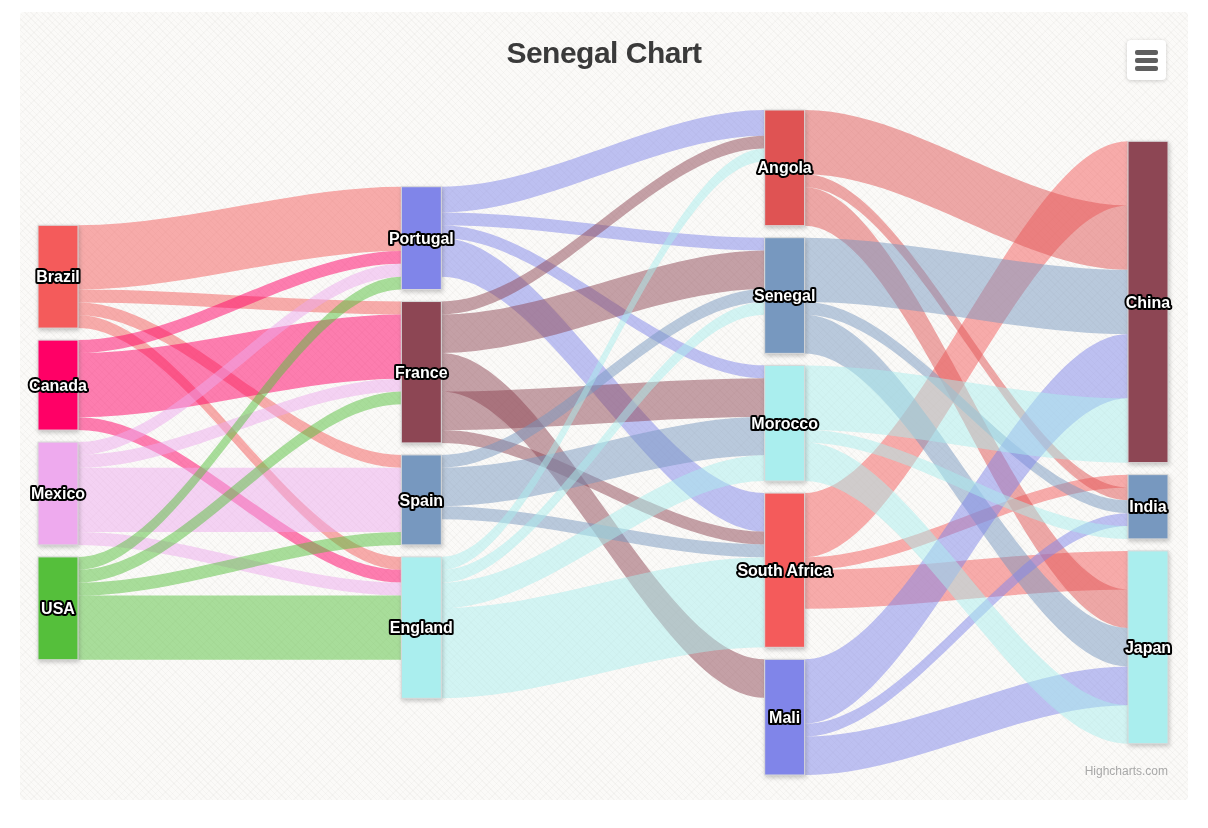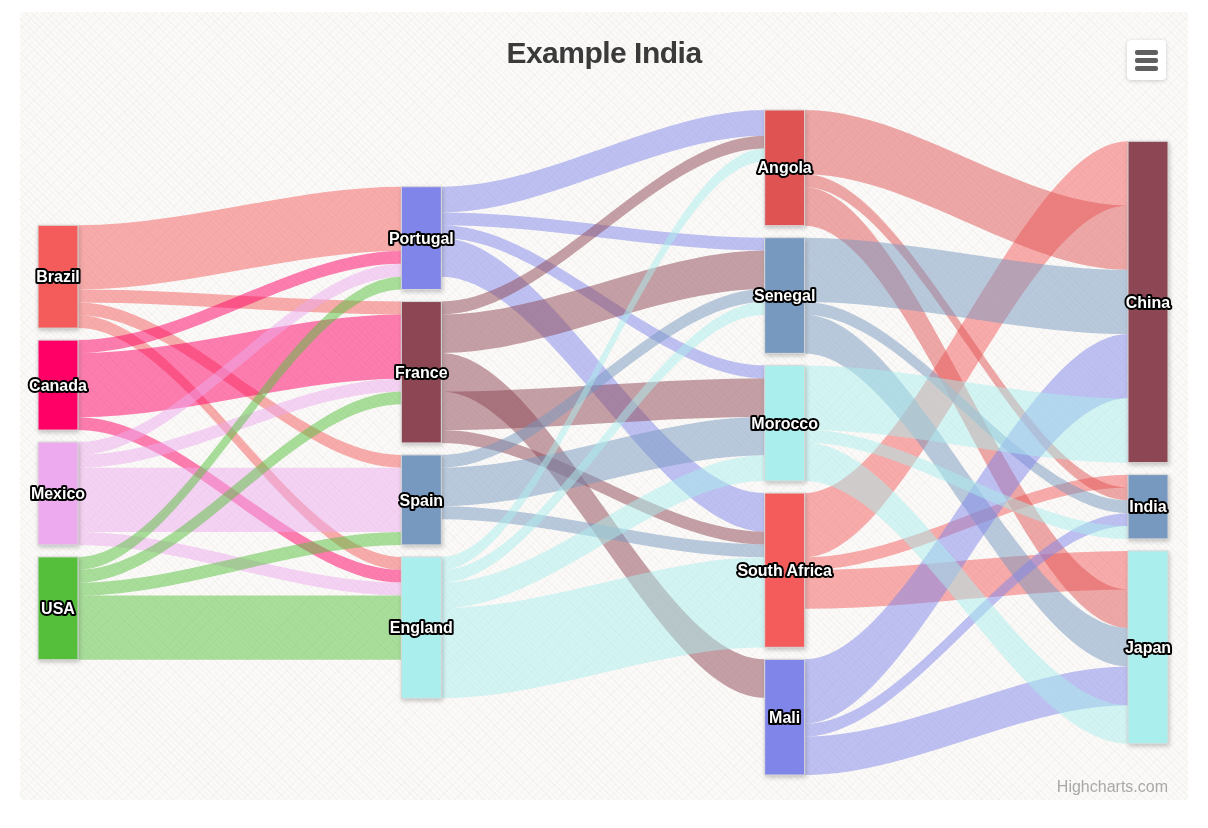--- a/index.html
+++ b/index.html
@@ -29,22 +29,22 @@
   .menu-icon .bar { width: 23px; height: 5px; background: #5f5f5f; border-radius: 2px; }
   svg.sankey { position: absolute; left: 0; top: 0; width: 1168px; height: 788px; }
   .node { stroke: #d9d9d9; stroke-width: 1; filter: drop-shadow(1px 2px 2px rgba(90,90,90,0.35)); }
   .node-label {
     font-family: "Liberation Sans", "DejaVu Sans", sans-serif;
     font-size: 16px; font-weight: 700; fill: #ffffff;
     stroke: #000000; stroke-width: 4px; stroke-linejoin: round;
     paint-order: stroke; text-anchor: middle;
   }
   .credits {
-    position: absolute; right: 20px; bottom: 4px;
-    font-size: 16px; color: #a8a8a8; cursor: pointer;
+    position: absolute; right: 20px; bottom: 22px;
+    font-size: 12px; color: #a8a8a8; cursor: pointer;
   }
 </style>
 </head>
 <body>
 
 <div class="page">
   <div class="chart">
     <svg class="sankey" viewBox="0 0 1168 788" xmlns="http://www.w3.org/2000/svg">
         <g>
           <path d="M 58 213.26041666666669 C 164.7 213.26041666666669 274.6333333333333 174.6979166666667 381.3333333333333 174.6979166666667 L 381.3333333333333 238.96875000000006 C 274.6333333333333 238.96875000000006 164.7 277.53125 58 277.53125 Z" fill="#f45b5b" fill-opacity="0.5"></path>
@@ -124,21 +124,21 @@
           <text x="764.6666666666666" y="155.84375" dy="0.35em" class="node-label">Angola</text>
           <text x="764.6666666666666" y="283.53125" dy="0.35em" class="node-label">Senegal</text>
           <text x="764.6666666666666" y="411.21875" dy="0.35em" class="node-label">Morocco</text>
           <text x="764.6666666666666" y="558.1875" dy="0.35em" class="node-label">South Africa</text>
           <text x="764.6666666666666" y="705.15625" dy="0.35em" class="node-label">Mali</text>
           <text x="1128" y="289.9583333333333" dy="0.35em" class="node-label">China</text>
           <text x="1128" y="494.7708333333333" dy="0.35em" class="node-label">India</text>
           <text x="1128" y="635.3125" dy="0.35em" class="node-label">Japan</text>
         </g>
       </svg>
-    <div class="title">Example India</div>
+    <div class="title">Senegal Chart</div>
     <button class="menu-btn">
       <span class="menu-icon">
         <span class="bar"></span>
         <span class="bar"></span>
         <span class="bar"></span>
       </span>
     </button>
     <div class="credits">Highcharts.com</div>
   </div>
 </div>

